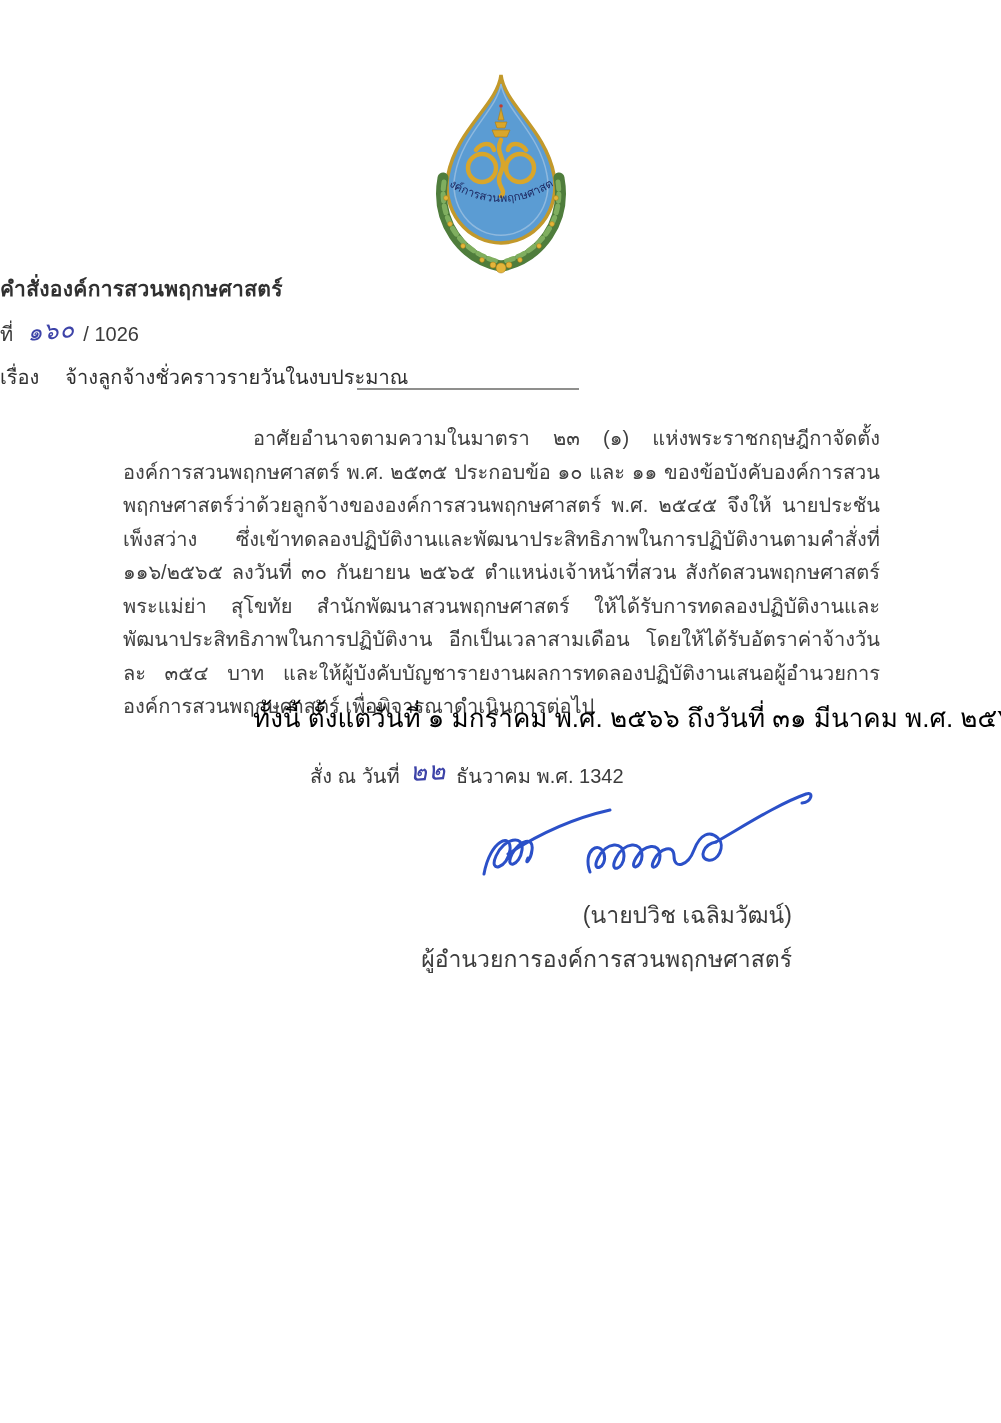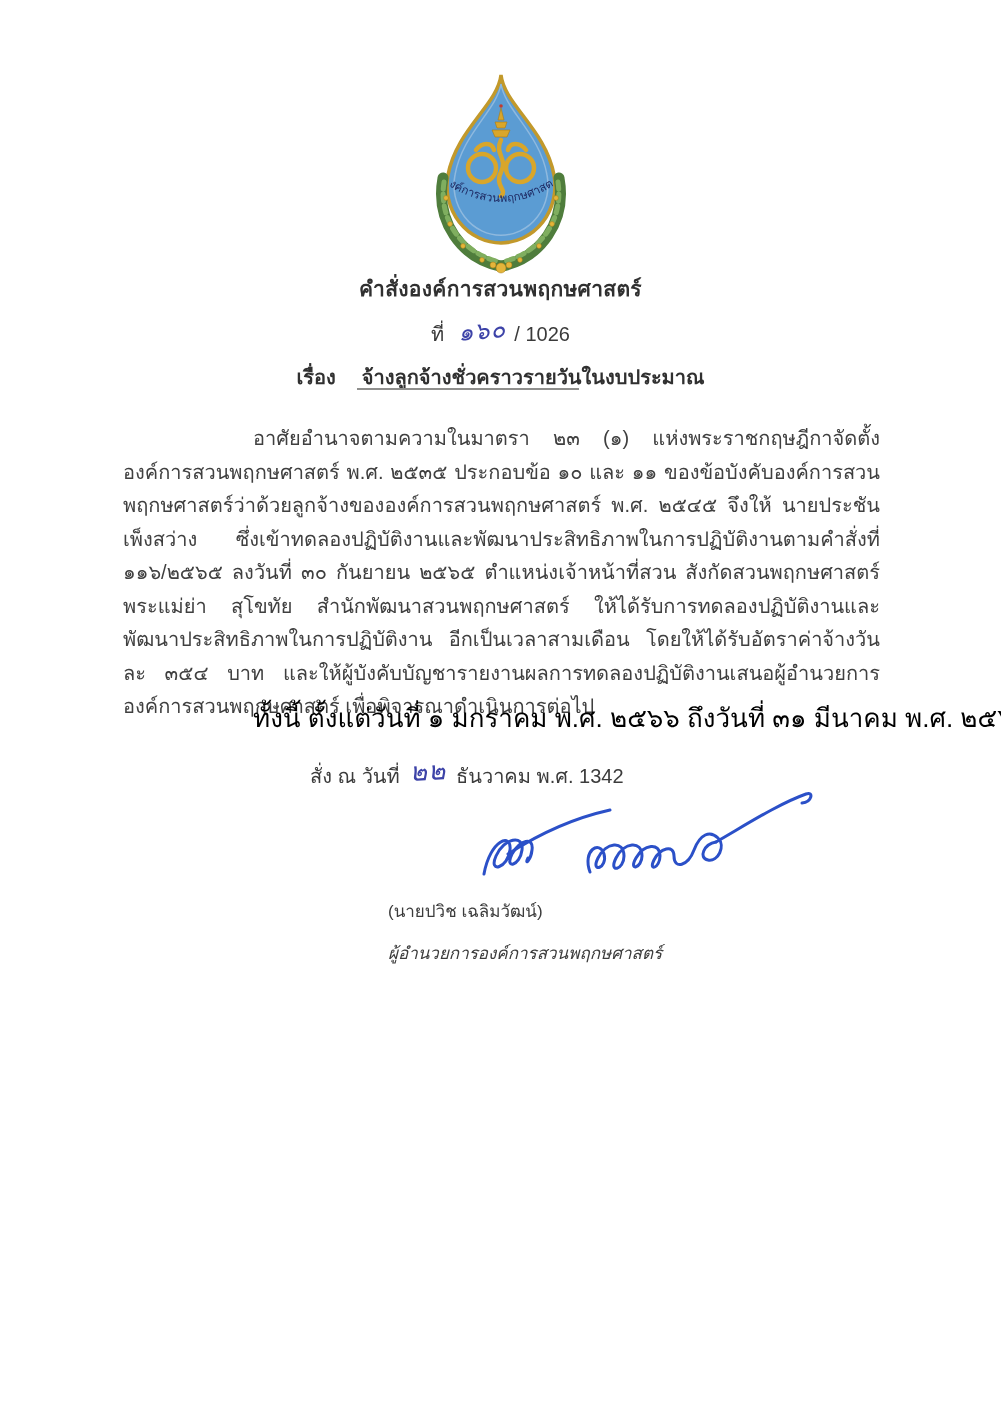--- a/index.html
+++ b/index.html
@@ -19,40 +19,39 @@
   
   .logo-wrap {
     position: absolute; top: 72px; left: 50%;
     transform: translateX(-50%);
     width: 170px; height: 205px;
   }
 
   
   .title-block {
     position: absolute; top: 272px; left: 0; width: 100%;
-    text-align: center;
   }
   .doc-title {
     font-size: 21px; font-weight: bold; color: #303030;
     letter-spacing: 0.3px;
   }
   .doc-number-line {
     margin-top: 8px; font-size: 20px; color: #3a3a3a;
   }
   .handwriting {
     display: inline-block;
     color: #3d43a8;
     font-size: 24px;
     font-style: italic;
     transform: rotate(-5deg) translateY(-2px);
     margin: 0 8px 0 14px;
     letter-spacing: 1px;
   }
   .doc-subject-line {
-    margin-top: 9px; font-size: 20px; font-weight: bold; color: #303030;
+    margin-top: 9px; font-size: 20px; font-weight: normal; color: #303030;
   }
   .subject-label { margin-right: 26px; }
 
   .divider {
     position: absolute; top: 388px; left: 357px; width: 222px;
     border-top: 2px solid #8f8f8d; height: 0;
   }
 
   
   .para1 {
@@ -73,24 +72,24 @@
     font-size: 26px; margin: 0 10px;
     transform: rotate(-3deg) translateY(-3px);
   }
 
   
   .signature-svg {
     position: absolute; top: 788px; left: 462px;
   }
   .signer-block {
     position: absolute; top: 897px; left: 388px; width: 404px;
-    text-align: left; font-size: 17px; color: #3c3c3c;
+    text-align: right; font-size: 23px; color: #3c3c3c;
   }
   .signer-name { display: block; }
-  .signer-title { display: block; margin-top: 15px; font-style: italic; }
+  .signer-title { display: block; margin-top: 8px; }
 </style>
 </head>
 <body>
 
 <div class="page">
 
   <div class="logo-wrap">
     <svg width="170" height="205" viewBox="0 0 170 205">
 
       <path d="M85,3 C88,32 130,58 138,103 A54,57 0 1 1 32,103 C40,58 82,32 85,3 Z" fill="#5b9cd3" stroke="#c2992b" stroke-width="3.5"></path>

